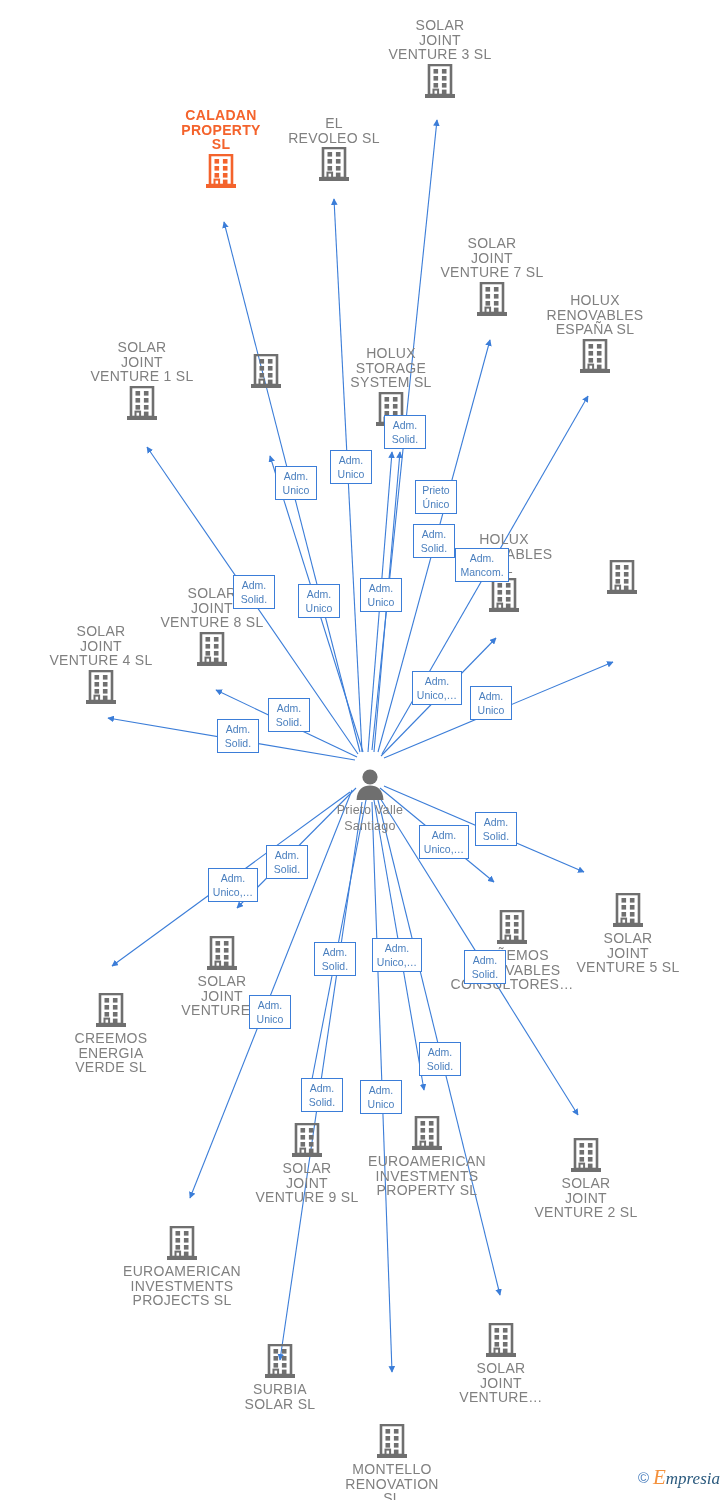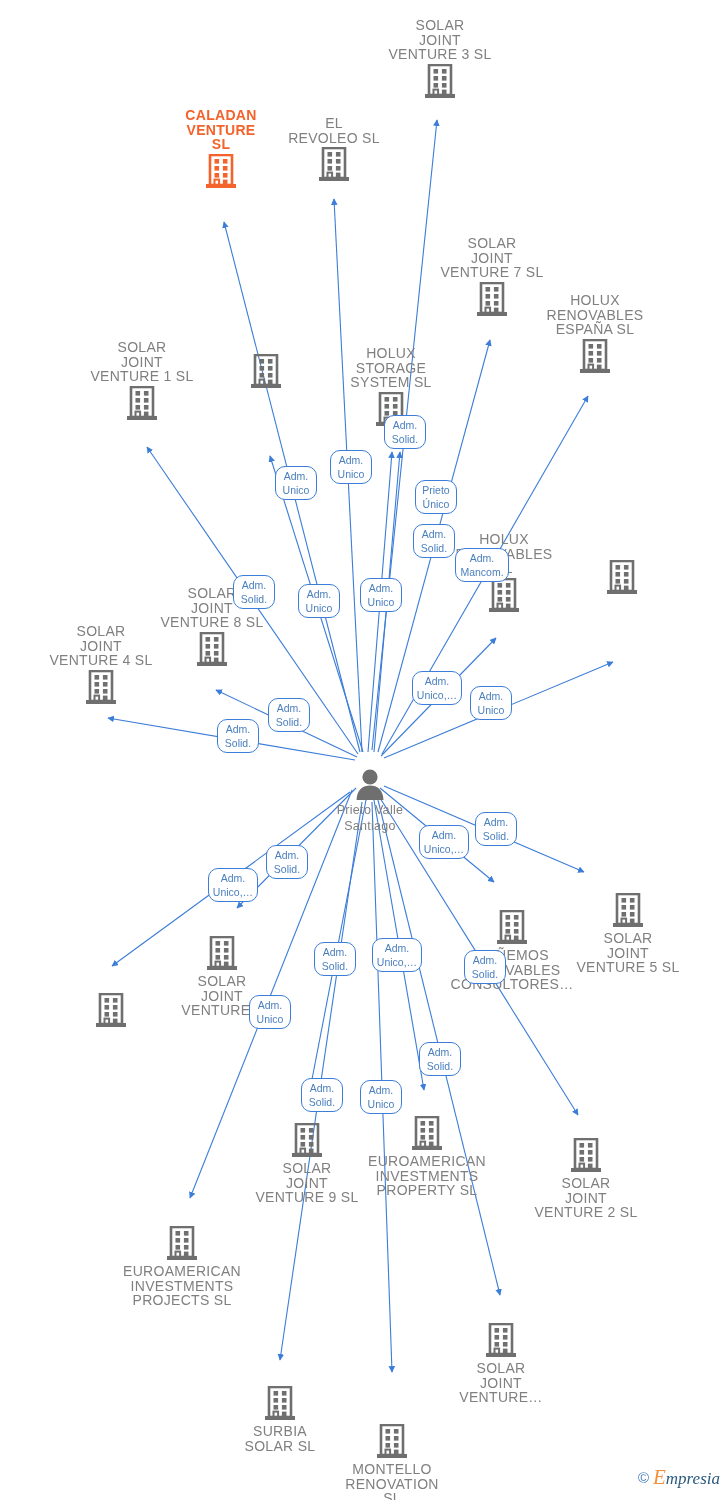--- a/index.html
+++ b/index.html
@@ -55,21 +55,21 @@
     line-height: 0;
   }
   .node.label-above .icon-wrap { margin-top: 2px; }
   .node.label-below .node-label { margin-top: 2px; }
 
   .badge {
     position: absolute;
     box-sizing: border-box;
     background: #ffffff;
     border: 1.3px solid #3b7dd8;
-    border-radius: 10px;
+    border-radius: 0;
     color: #4a7fbe;
     font-size: 10.5px;
     line-height: 13.5px;
     text-align: center;
     padding: 3px 3px 4px 3px;
     white-space: pre-line;
     font-family: "Liberation Sans", sans-serif;
   }
   .watermark {
     position: absolute;
@@ -129,21 +129,21 @@
         <line x1="350" y1="792" x2="112" y2="966" stroke="#3b7dd8" stroke-width="1.1" marker-end="url(#arrow)"></line>
         <line x1="378" y1="800" x2="500" y2="1295" stroke="#3b7dd8" stroke-width="1.1" marker-end="url(#arrow)"></line>
         <line x1="362" y1="802" x2="280" y2="1360" stroke="#3b7dd8" stroke-width="1.1" marker-end="url(#arrow)"></line>
         <line x1="372" y1="802" x2="392" y2="1372" stroke="#3b7dd8" stroke-width="1.1" marker-end="url(#arrow)"></line>
       </g>
   </svg>
 
   <div id="nodes">
       <div class="node label-above root" style="left: 221px; top: 108px;">
         <span class="node-label">CALADAN
-VENTURE
+PROPERTY
 SL</span>
         <span class="icon-wrap"><svg width="32" height="36" viewBox="0 0 32 36">
             <rect x="5" y="1" width="22" height="30" fill="none" stroke="#f4632c" stroke-width="2.6"></rect>
             <rect x="1" y="30" width="30" height="4" fill="#f4632c"></rect>
             <rect x="9.5" y="5" width="4.6" height="4.6" fill="#f4632c"></rect>
             <rect x="17.9" y="5" width="4.6" height="4.6" fill="#f4632c"></rect>
             <rect x="9.5" y="12" width="4.6" height="4.6" fill="#f4632c"></rect>
             <rect x="17.9" y="12" width="4.6" height="4.6" fill="#f4632c"></rect>
             <rect x="9.5" y="19" width="4.6" height="4.6" fill="#f4632c"></rect>
             <rect x="17.9" y="19" width="4.6" height="4.6" fill="#f4632c"></rect>
@@ -388,20 +388,23 @@
             <rect x="1" y="30" width="30" height="4" fill="#6f6f6f"></rect>
             <rect x="9.5" y="5" width="4.6" height="4.6" fill="#6f6f6f"></rect>
             <rect x="17.9" y="5" width="4.6" height="4.6" fill="#6f6f6f"></rect>
             <rect x="9.5" y="12" width="4.6" height="4.6" fill="#6f6f6f"></rect>
             <rect x="17.9" y="12" width="4.6" height="4.6" fill="#6f6f6f"></rect>
             <rect x="9.5" y="19" width="4.6" height="4.6" fill="#6f6f6f"></rect>
             <rect x="17.9" y="19" width="4.6" height="4.6" fill="#6f6f6f"></rect>
             <rect x="17.9" y="25.6" width="4.6" height="5.4" fill="#6f6f6f"></rect>
             <rect x="9.5" y="25.6" width="4.6" height="5.4" fill="none" stroke="#6f6f6f" stroke-width="2"></rect>
           </svg></span>
+        <span class="node-label">CREEMOS
+ENERGIA
+VERDE  SL</span>
       </div>
       <div class="node label-below" style="left: 307px; top: 1123px;">
         <span class="icon-wrap"><svg width="32" height="36" viewBox="0 0 32 36">
             <rect x="5" y="1" width="22" height="30" fill="none" stroke="#6f6f6f" stroke-width="2.6"></rect>
             <rect x="1" y="30" width="30" height="4" fill="#6f6f6f"></rect>
             <rect x="9.5" y="5" width="4.6" height="4.6" fill="#6f6f6f"></rect>
             <rect x="17.9" y="5" width="4.6" height="4.6" fill="#6f6f6f"></rect>
             <rect x="9.5" y="12" width="4.6" height="4.6" fill="#6f6f6f"></rect>
             <rect x="17.9" y="12" width="4.6" height="4.6" fill="#6f6f6f"></rect>
             <rect x="9.5" y="19" width="4.6" height="4.6" fill="#6f6f6f"></rect>
@@ -474,21 +477,21 @@
             <rect x="17.9" y="12" width="4.6" height="4.6" fill="#6f6f6f"></rect>
             <rect x="9.5" y="19" width="4.6" height="4.6" fill="#6f6f6f"></rect>
             <rect x="17.9" y="19" width="4.6" height="4.6" fill="#6f6f6f"></rect>
             <rect x="17.9" y="25.6" width="4.6" height="5.4" fill="#6f6f6f"></rect>
             <rect x="9.5" y="25.6" width="4.6" height="5.4" fill="none" stroke="#6f6f6f" stroke-width="2"></rect>
           </svg></span>
         <span class="node-label">SOLAR
 JOINT
 VENTURE…</span>
       </div>
-      <div class="node label-below" style="left: 280px; top: 1386px;">
+      <div class="node label-below" style="left: 280px; top: 1344px;">
         <span class="icon-wrap"><svg width="32" height="36" viewBox="0 0 32 36">
             <rect x="5" y="1" width="22" height="30" fill="none" stroke="#6f6f6f" stroke-width="2.6"></rect>
             <rect x="1" y="30" width="30" height="4" fill="#6f6f6f"></rect>
             <rect x="9.5" y="5" width="4.6" height="4.6" fill="#6f6f6f"></rect>
             <rect x="17.9" y="5" width="4.6" height="4.6" fill="#6f6f6f"></rect>
             <rect x="9.5" y="12" width="4.6" height="4.6" fill="#6f6f6f"></rect>
             <rect x="17.9" y="12" width="4.6" height="4.6" fill="#6f6f6f"></rect>
             <rect x="9.5" y="19" width="4.6" height="4.6" fill="#6f6f6f"></rect>
             <rect x="17.9" y="19" width="4.6" height="4.6" fill="#6f6f6f"></rect>
             <rect x="17.9" y="25.6" width="4.6" height="5.4" fill="#6f6f6f"></rect>

